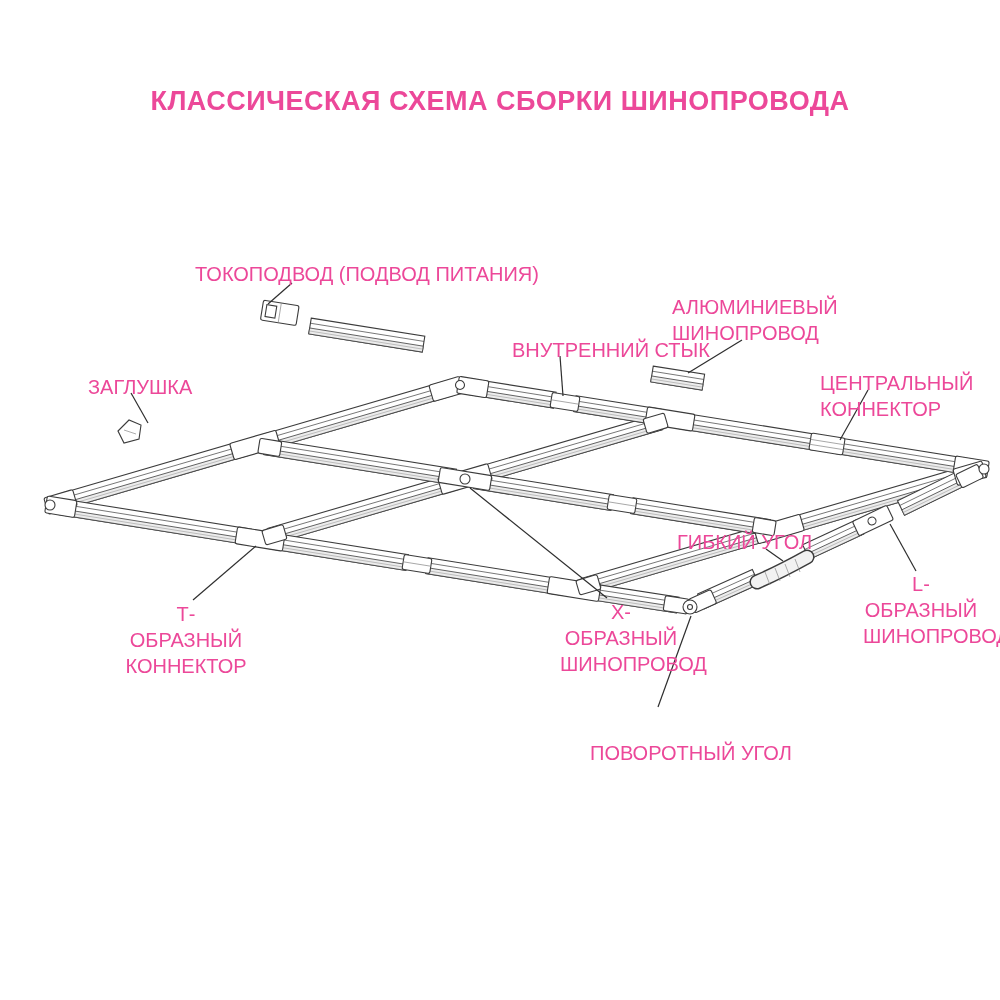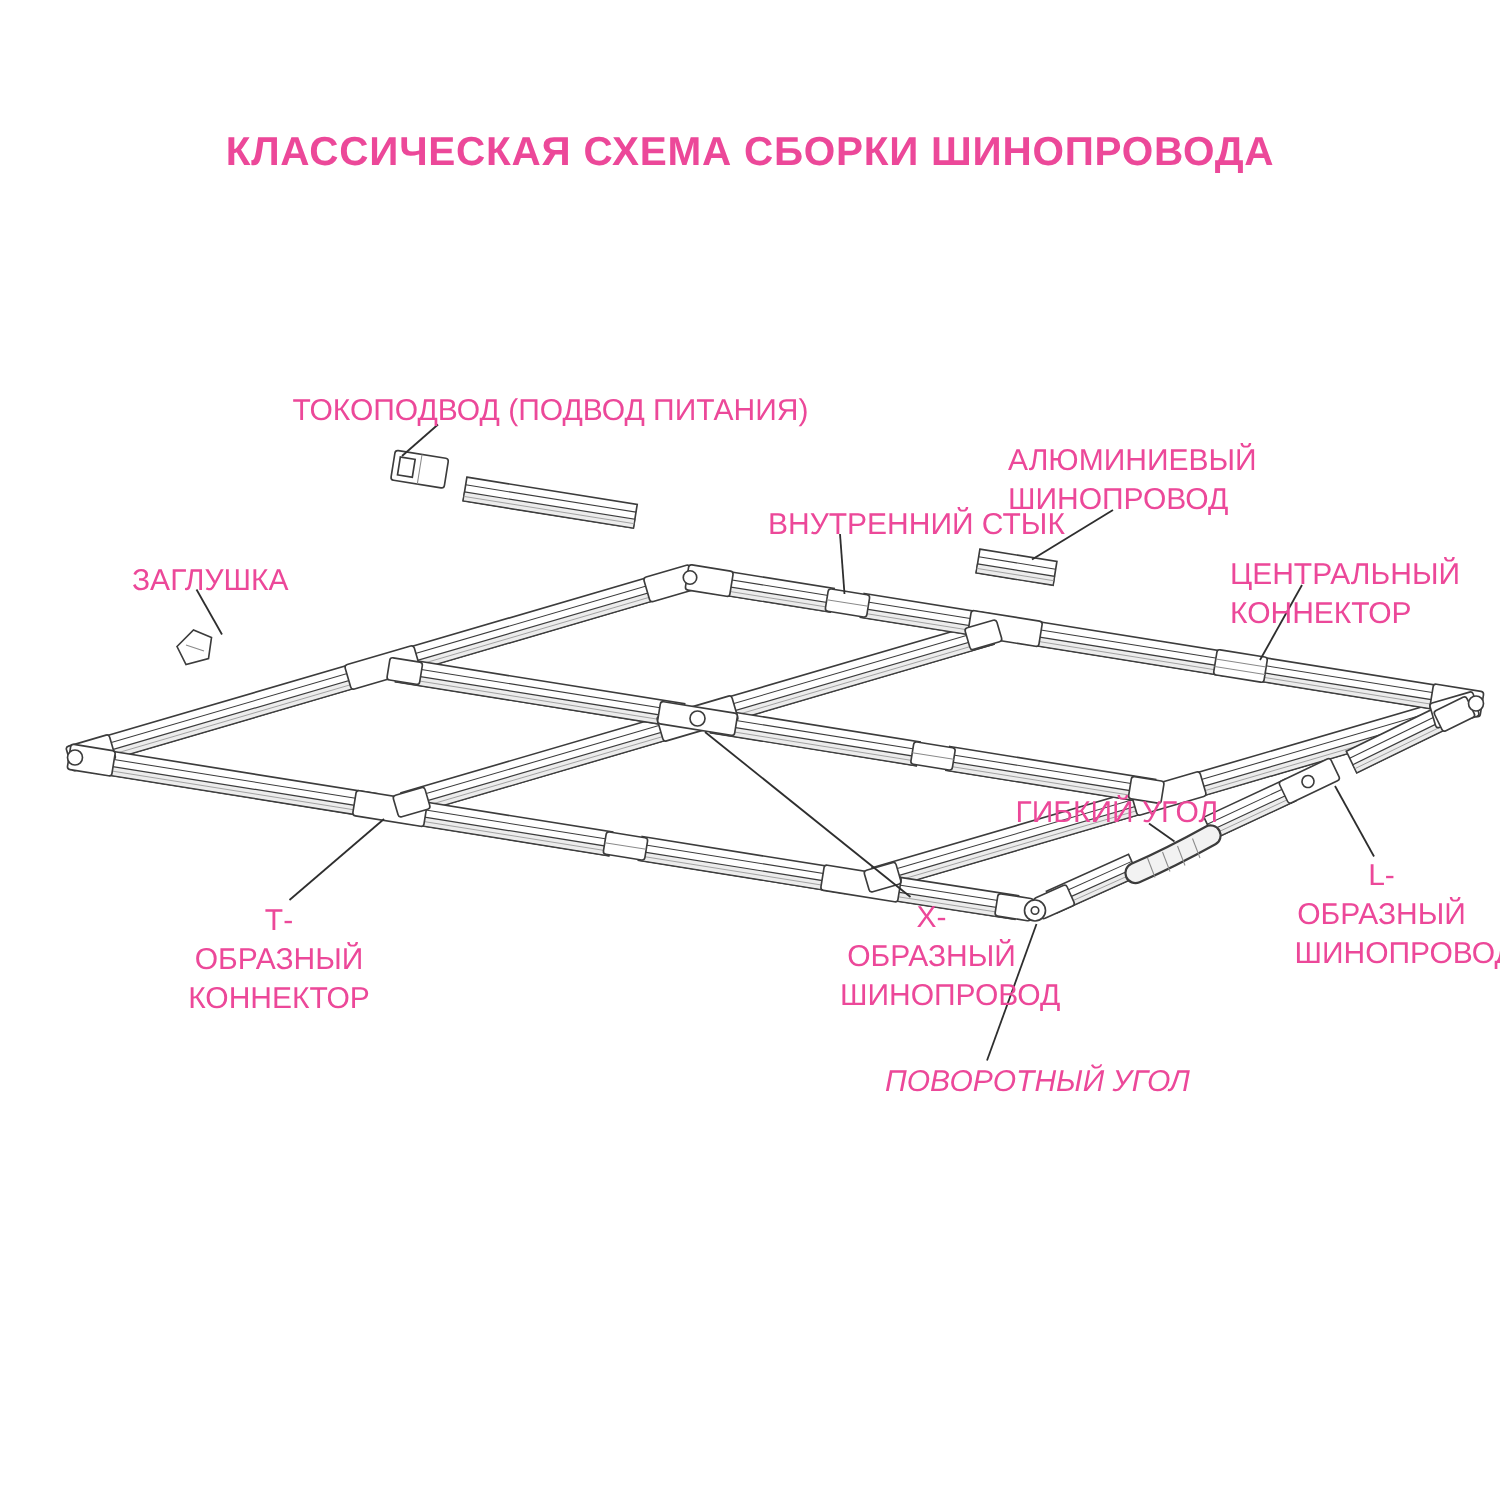--- a/index.html
+++ b/index.html
@@ -241,15 +241,15 @@
 ШИНОПРОВОД</div>
   <div class="lbl" style="left:820px;top:347px;margin-top:23px;">ЦЕНТРАЛЬНЫЙ
 КОННЕКТОР</div>
   <div class="lbl nowrap" style="left:677px;top:529px;">ГИБКИЙ УГОЛ</div>
   <div class="lbl center" style="left:863px;top:571px;width:116px;">L-ОБРАЗНЫЙ
 ШИНОПРОВОД</div>
   <div class="lbl center" style="left:125px;top:601px;width:122px;">Т-ОБРАЗНЫЙ
 КОННЕКТОР</div>
   <div class="lbl center" style="left:560px;top:599px;width:122px;">Х-ОБРАЗНЫЙ
 ШИНОПРОВОД</div>
-  <div class="lbl nowrap" style="left:590px;top:708px;font-style:italic;">ПОВОРОТНЫЙ УГОЛ</div>
+  <div class="lbl nowrap" style="left:590px;top:740px;">ПОВОРОТНЫЙ УГОЛ</div>
 
 </div>
 
 </body></html>

